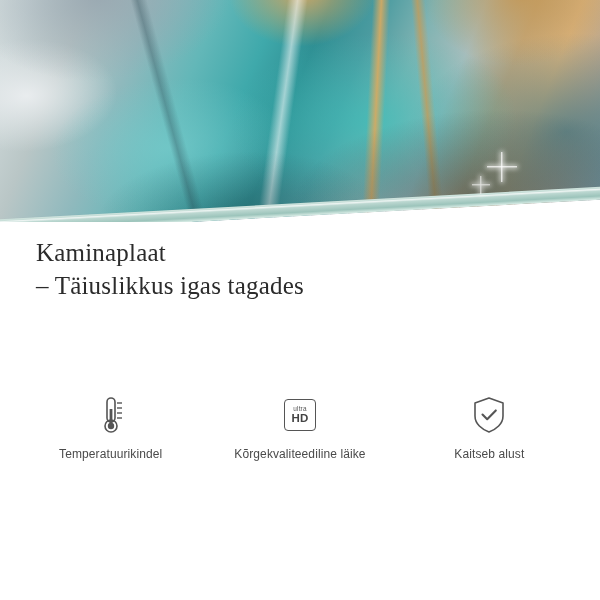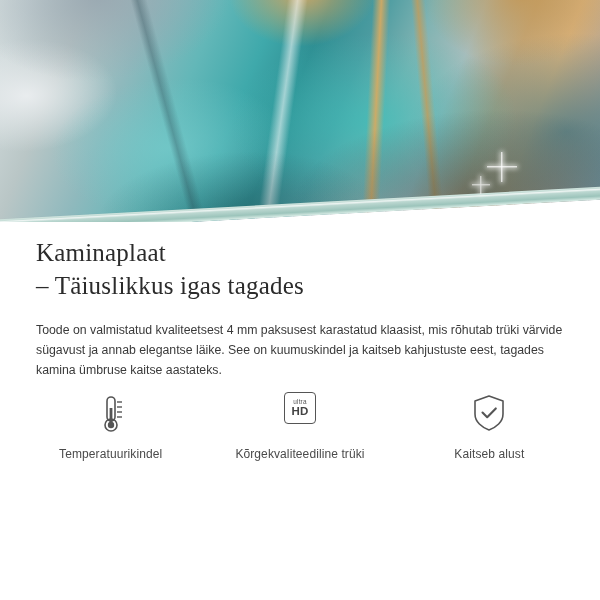--- a/index.html
+++ b/index.html
@@ -170,20 +170,21 @@
   }
   .feature {
     display: flex;
     flex-direction: column;
     align-items: center;
     justify-content: flex-start;
   }
   .feature-icon {
     height: 46px;
     display: flex;
+    align-items: center;
     justify-content: center;
   }
   .feature-label {
     margin-top: 9px;
     font-size: 12px;
     color: #4a4a4a;
     text-align: center;
     letter-spacing: 0.1px;
   }
   .ultrahd {
@@ -226,21 +227,20 @@
     </div>
     <div class="sparkle sparkle-1"></div>
     <div class="sparkle sparkle-2"></div>
   </div>
 
   <div class="content">
     <h1 class="headline">
       <span>Kaminaplaat</span>
       <span class="line2">– Täiuslikkus igas tagades</span>
     </h1>
-    <p class="intro">Toode on valmistatud kvaliteetsest 4 mm paksusest karastatud klaasist, mis rõhutab trüki värvide sügavust ja annab elegantse läike. See on kuumuskindel ja kaitseb kahjustuste eest, tagades kamina ümbruse kaitse aastateks.</p>
   </div>
 
   <div class="features">
 
     <div class="feature">
       <div class="feature-icon">
         <svg width="40" height="44" viewBox="0 0 40 44">
           <rect x="16" y="5" width="8" height="24" rx="4" fill="none" stroke="#555" stroke-width="1.6"></rect>
           <circle cx="20" cy="33" r="6" fill="none" stroke="#555" stroke-width="1.6"></circle>
           <circle cx="20" cy="33" r="3.2" fill="#555"></circle>
@@ -254,21 +254,21 @@
       <div class="feature-label">Temperatuurikindel</div>
     </div>
 
     <div class="feature">
       <div class="feature-icon">
         <div class="ultrahd">
           <span class="u1">ultra</span>
           <span class="u2">HD</span>
         </div>
       </div>
-      <div class="feature-label">Kõrgekvaliteediline trüki</div>
+      <div class="feature-label">Kõrgekvaliteediline läike</div>
     </div>
 
     <div class="feature">
       <div class="feature-icon">
         <svg width="36" height="42" viewBox="0 0 36 42">
           <path d="M18 4 L32 9 V22 C32 30 25 35.5 18 38 C11 35.5 4 30 4 22 V9 Z" fill="none" stroke="#555" stroke-width="1.6" stroke-linejoin="round"></path>
           <path d="M11.5 20.5 L16.2 25.2 L24.8 16.4" fill="none" stroke="#555" stroke-width="2.1" stroke-linecap="round" stroke-linejoin="round"></path>
         </svg>
       </div>
       <div class="feature-label">Kaitseb alust</div>

